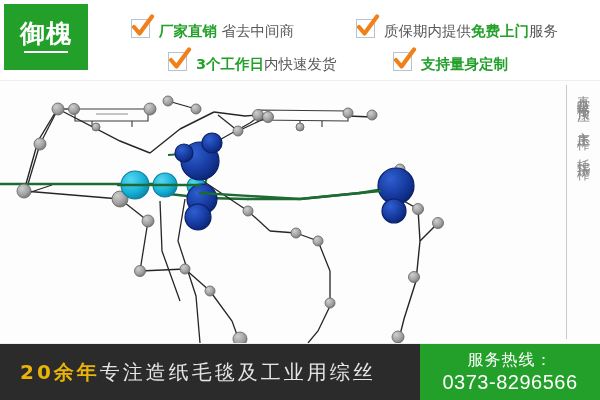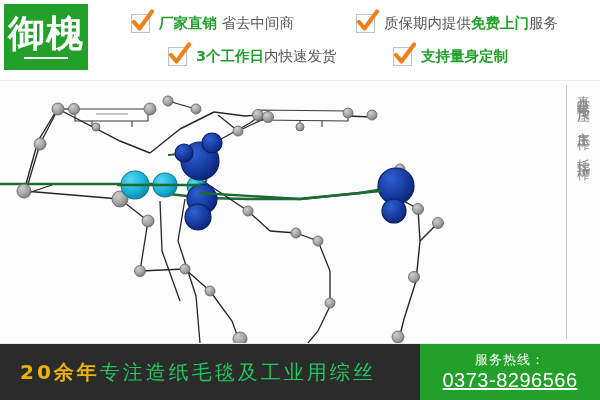--- a/index.html
+++ b/index.html
@@ -11,27 +11,27 @@
   .frame{position:relative;width:600px;height:400px;background:#fff;overflow:hidden;}
 
   
   .header{position:absolute;left:0;top:0;width:600px;height:80px;background:#fff;}
   .logo{
     position:absolute;left:4px;top:4px;width:84px;height:66px;
     background:#22a02a;display:flex;flex-direction:column;
     align-items:center;justify-content:center;
   }
   .logo-text{
-    color:#ffffff;font-size:37px;font-weight:bold;letter-spacing:1px;
+    color:#ffffff;font-size:25px;font-weight:bold;letter-spacing:1px;
     line-height:1;font-family:"DejaVu Sans","Liberation Sans",sans-serif;
   }
   .logo-underline{width:44px;height:2px;background:#ffffff;margin-top:5px;}
 
   .bullets{position:absolute;left:110px;top:0;width:490px;height:80px;}
-  .brow{position:absolute;display:flex;align-items:center;height:30px;padding-left:21px;}
+  .brow{position:absolute;display:flex;align-items:flex-end;height:30px;padding-left:21px;}
   .brow.c1{left:0;}
   .brow.c2{left:225px;}
   .brow.r1{top:8px;}
   .brow.r2{top:41px;margin-left:37px;}
 
   .cbox{position:relative;width:19px;height:19px;flex:0 0 19px;margin-right:9px;}
   .cbox .sq{position:absolute;left:0;top:0;width:17px;height:17px;border:1px solid #b9c3cf;background:#fff;}
   .cbox svg{position:absolute;left:-1px;top:-5px;width:26px;height:26px;}
 
   .btext{font-size:14.5px;white-space:nowrap;line-height:1;font-family:"DejaVu Sans","Liberation Sans",sans-serif;}
@@ -57,29 +57,29 @@
   .footer{position:absolute;left:0;top:344px;width:600px;height:56px;}
   .foot-dark{
     position:absolute;left:0;top:0;width:420px;height:56px;background:#2b2b2b;
     display:flex;align-items:center;
   }
   .foot-slogan{
     margin-left:20px;font-size:20px;letter-spacing:3px;white-space:nowrap;
     font-family:"DejaVu Sans","Liberation Sans",sans-serif;
   }
   .foot-slogan .yrs{color:#eab308;font-weight:bold;}
-  .foot-slogan .rest{color:#22c55e;}
+  .foot-slogan .rest{color:#e5e5e5;}
   .foot-green{
     position:absolute;left:420px;top:0;width:180px;height:56px;background:#22a02a;
     display:flex;flex-direction:column;align-items:center;justify-content:center;
   }
-  .foot-label{color:#ffffff;font-size:13px;letter-spacing:1px;line-height:1.2;
+  .foot-label{color:#ffffff;font-size:16px;letter-spacing:1px;line-height:1.2;
     font-family:"DejaVu Sans","Liberation Sans",sans-serif;text-align:right;}
   .foot-phone{color:#ffffff;font-size:20px;line-height:1.2;letter-spacing:0.5px;
-    font-family:"Liberation Sans",sans-serif;text-decoration:underline;}
+    font-family:"Liberation Sans",sans-serif;}
 </style>
 </head>
 <body>
 
 <div class="frame">
 
   <div class="header">
 
     <div class="logo">
       <div class="logo-text">御槐</div>

